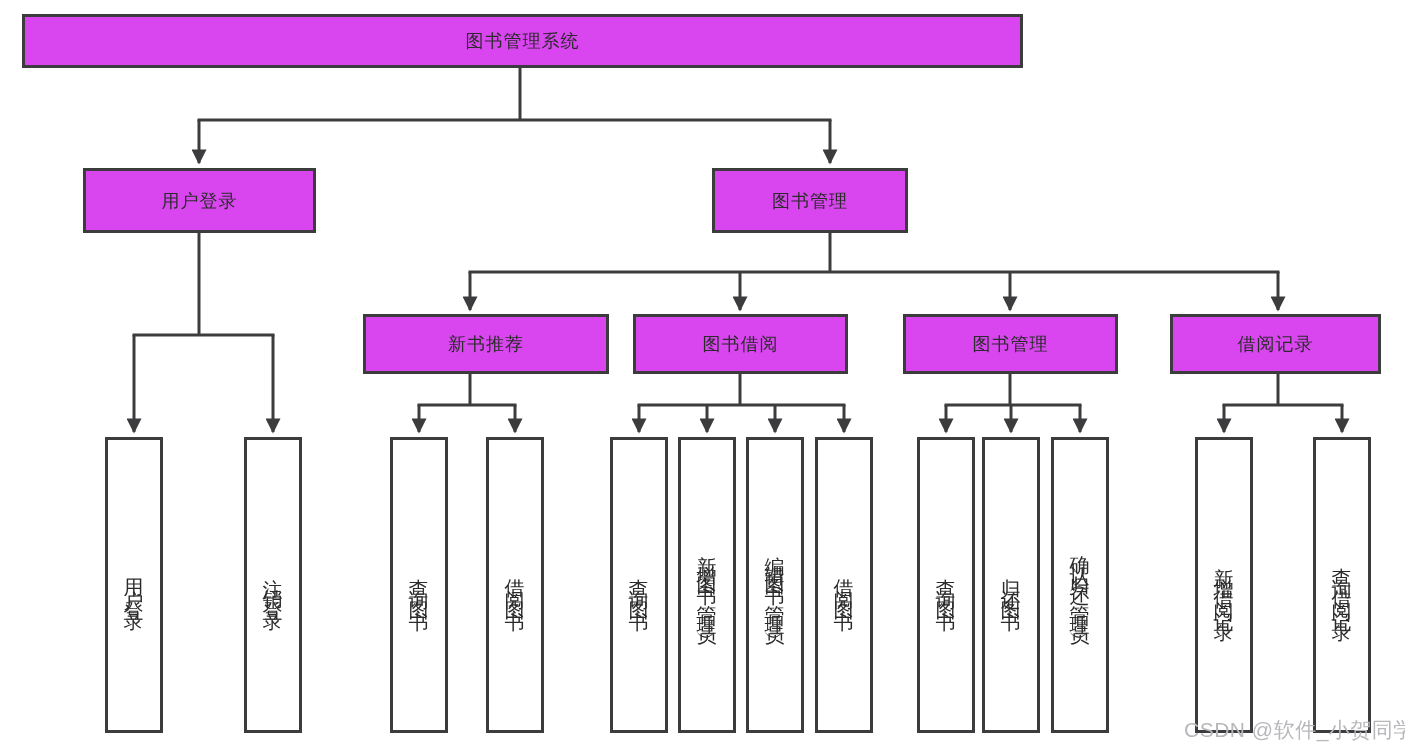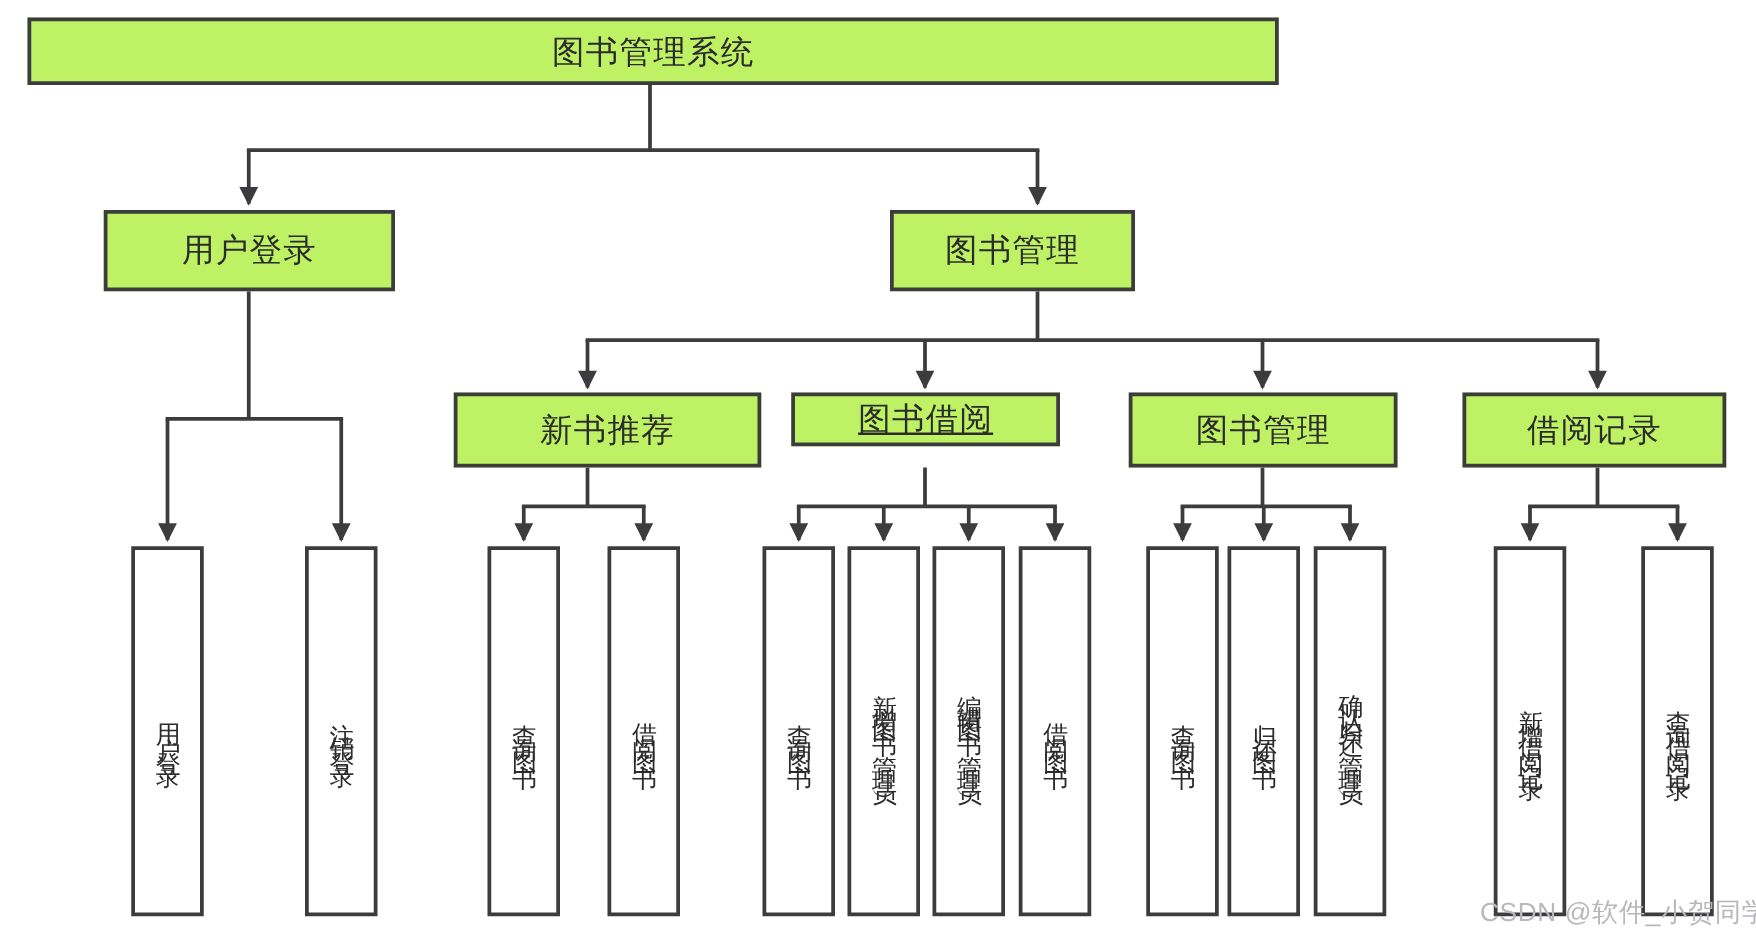--- a/index.html
+++ b/index.html
@@ -26,25 +26,25 @@
   }
   svg.connectors path.line {
     stroke: var(--line);
     stroke-width: 3;
     fill: none;
   }
   .arrowhead { fill: var(--line); }
   .hbox {
     position: absolute;
     border: 3px solid var(--line);
-    background: #bef264;
+    background: #d946ef;
     display: flex;
     align-items: center;
     justify-content: center;
-    font-size: 26px;
+    font-size: 18px;
     color: var(--text);
     letter-spacing: 1px;
   }
   .leaf {
     position: absolute;
     top: 437px;
     width: 58px;
     height: 296px;
     border: 3px solid var(--line);
     background: #fff;
@@ -125,21 +125,21 @@
     <path class="line" marker-end="url(#arrow)" d="M1224 405 V432"></path>
     <path class="line" marker-end="url(#arrow)" d="M1342 405 V432"></path>
   </svg>
 
   <div class="hbox" style="left:22px; top:14px; width:1001px; height:54px;">图书管理系统</div>
 
   <div class="hbox" style="left:83px; top:168px; width:233px; height:65px;">用户登录</div>
   <div class="hbox" style="left:712px; top:168px; width:196px; height:65px;">图书管理</div>
 
   <div class="hbox" style="left:363px; top:314px; width:246px; height:60px;">新书推荐</div>
-  <div class="hbox" style="left:633px; top:314px; width:215px; height:43px;text-decoration:underline;">图书借阅</div>
+  <div class="hbox" style="left:633px; top:314px; width:215px; height:60px;">图书借阅</div>
   <div class="hbox" style="left:903px; top:314px; width:215px; height:60px;">图书管理</div>
   <div class="hbox" style="left:1170px; top:314px; width:211px; height:60px;">借阅记录</div>
 
   <div class="leaf" style="left:105px;">
     <span>用户登录</span>
   </div>
   <div class="leaf" style="left:244px;">
     <span>注销登录</span>
   </div>
 

